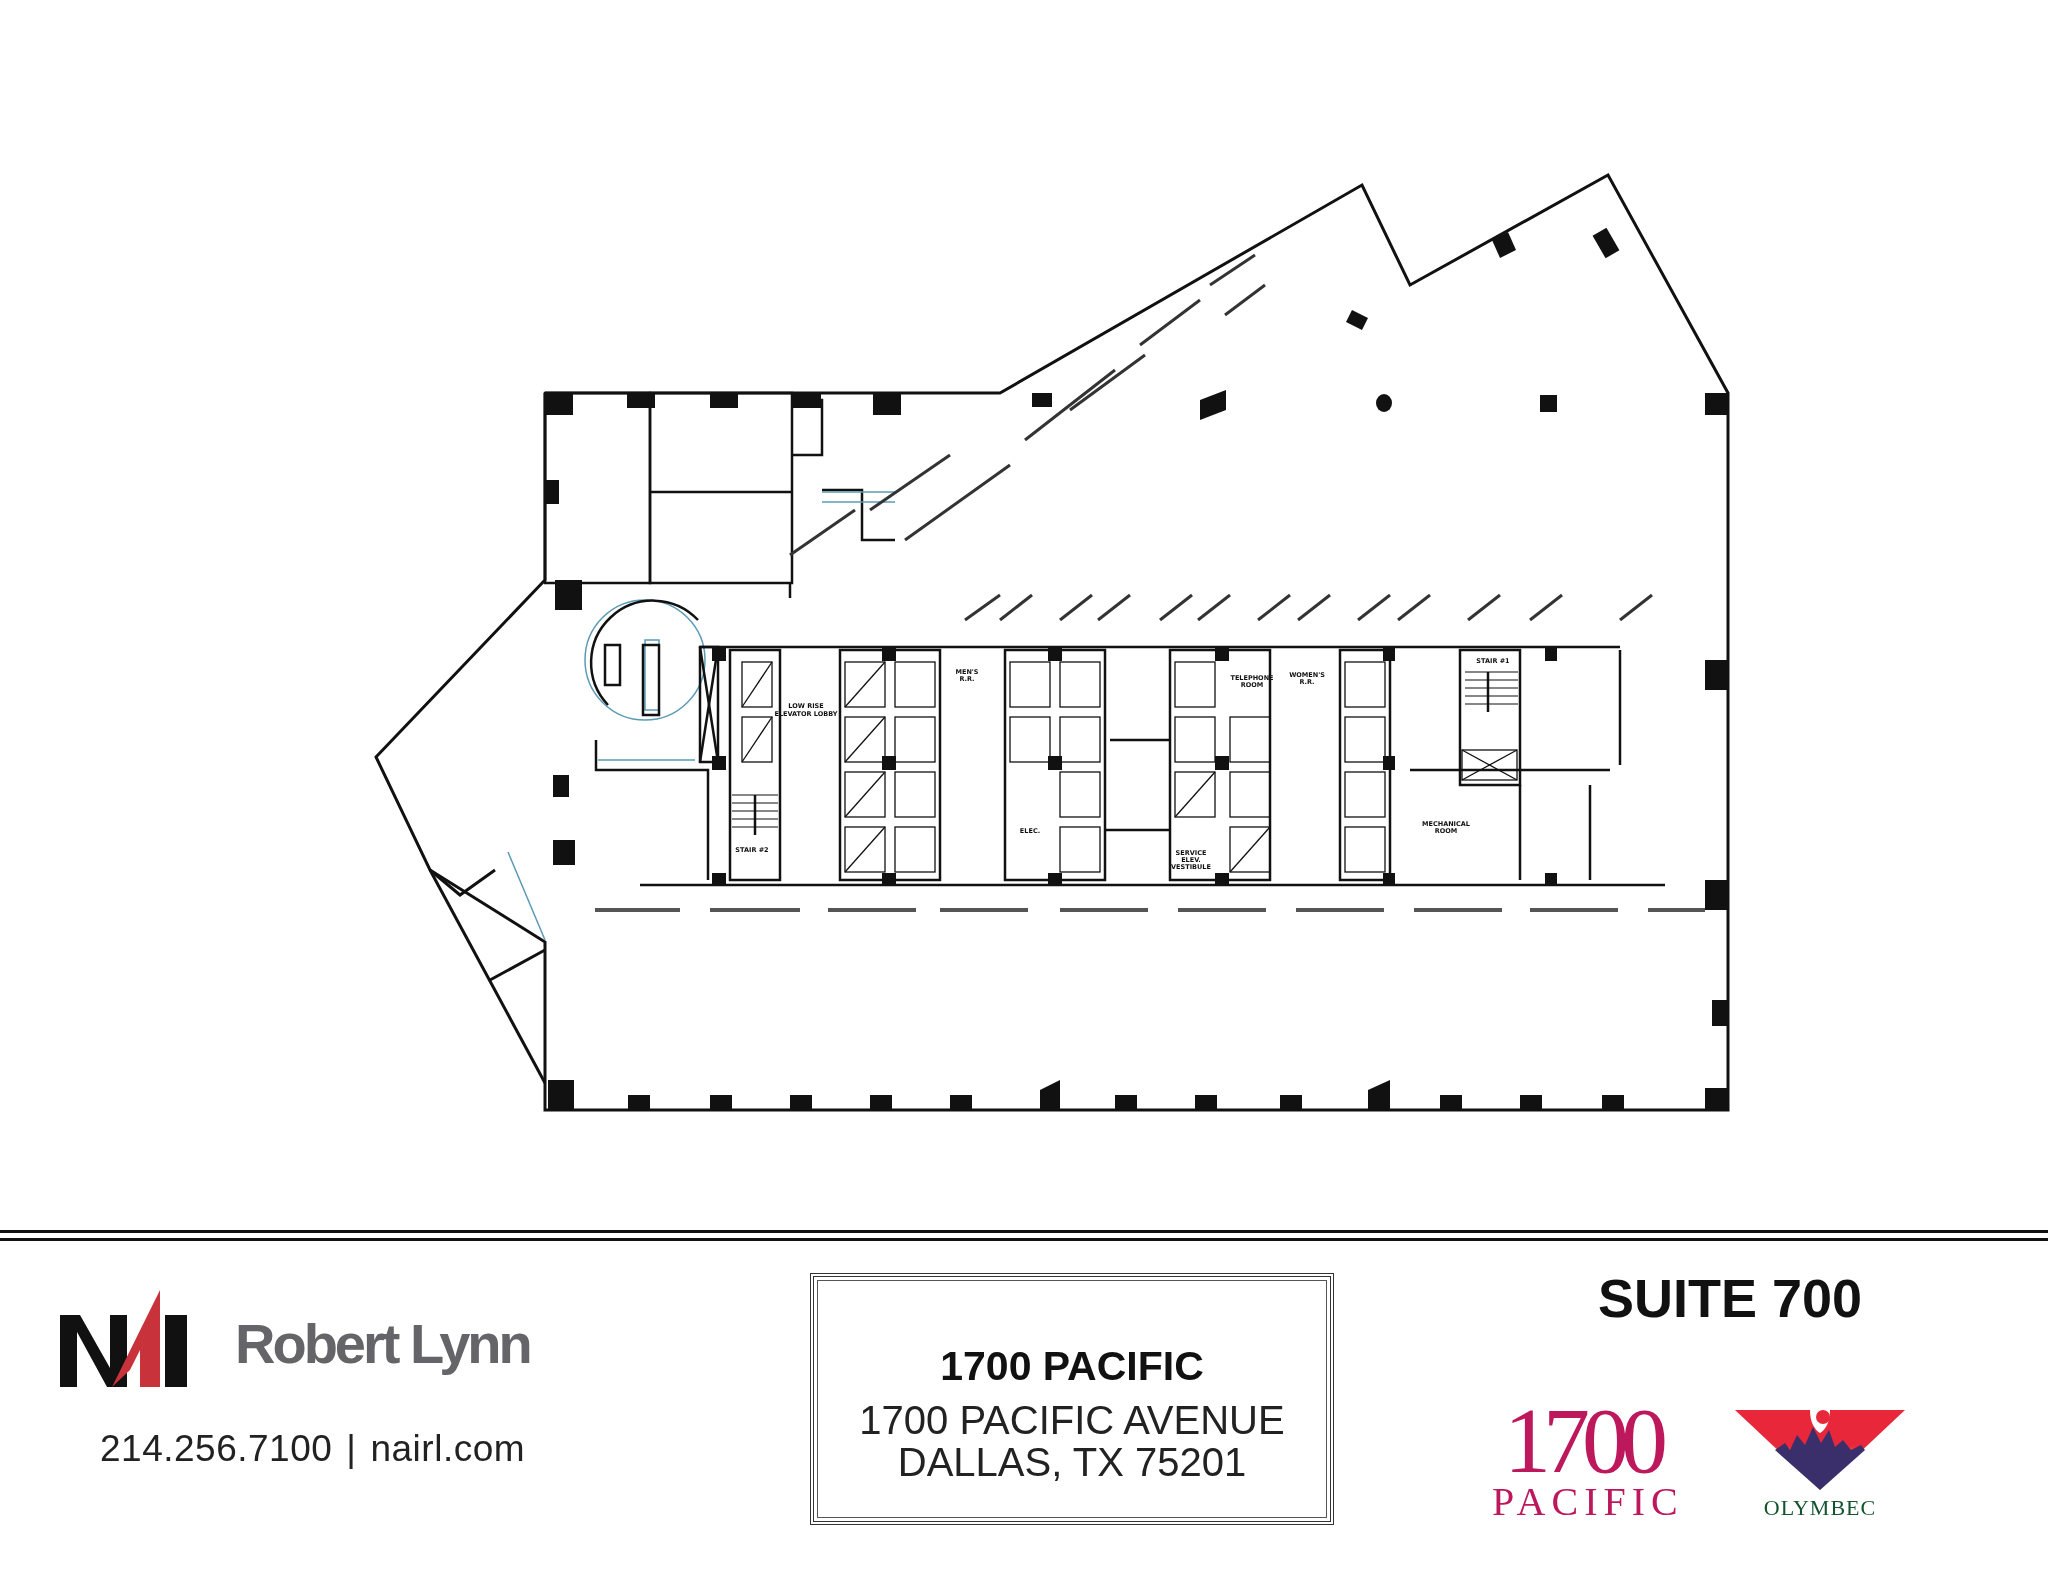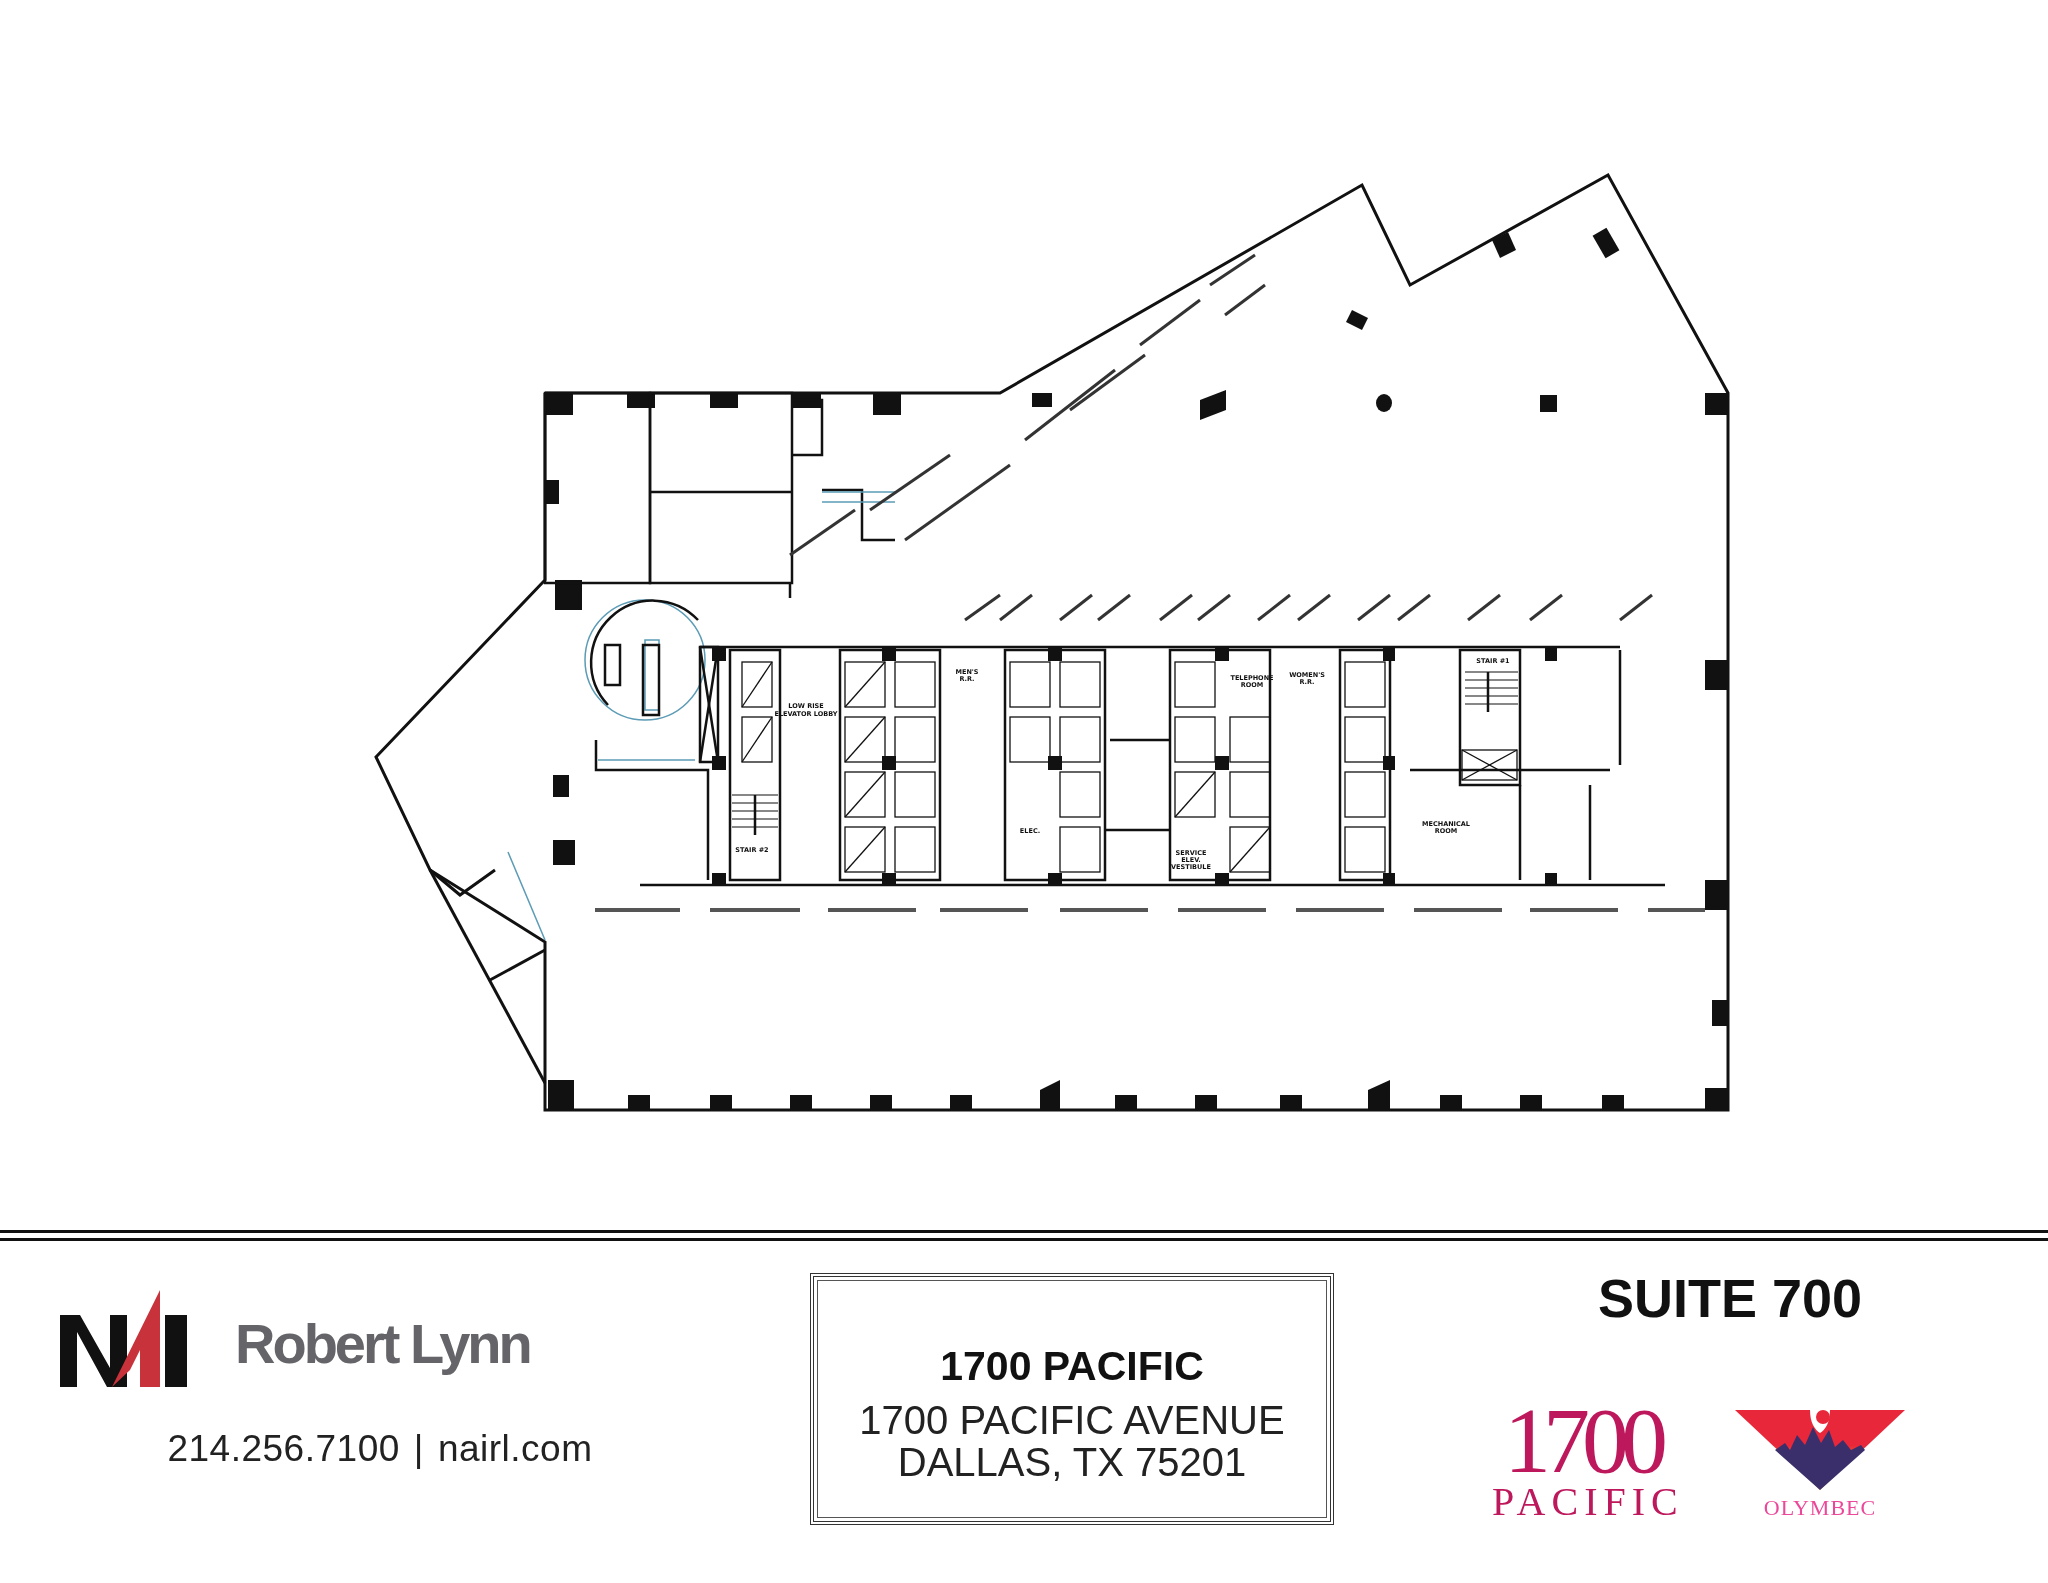--- a/index.html
+++ b/index.html
@@ -1,35 +1,35 @@
 <!DOCTYPE html>
 <html><head>
 <meta charset="utf-8">
 <style>
   html, body { margin: 0; padding: 0; background: #ffffff; }
   body { width: 2048px; height: 1583px; position: relative; overflow: hidden; font-family: "Liberation Sans", sans-serif; }
   #plan { position: absolute; left: 0; top: 0; width: 2048px; height: 1220px; }
   .rule { position: absolute; left: 0; width: 2048px; height: 3px; background: #111; }
   .brand { position: absolute; left: 55px; top: 1290px; width: 660px; height: 120px; }
   .brand-name { position: absolute; left: 180px; top: 4px; font-family: "Liberation Sans", sans-serif; font-weight: bold; font-size: 56px; color: #646469; letter-spacing: -3px; line-height: 100px; }
-  .contact { position: absolute; left: 100px; top: 1428px; width: 560px; text-align: center; font-family: "Liberation Sans", sans-serif; font-size: 37px; color: #222; letter-spacing: 0.5px; }
+  .contact { position: absolute; left: 100px; top: 1428px; width: 560px; font-family: "Liberation Sans", sans-serif; font-size: 37px; color: #222; letter-spacing: 0.5px; }
   .contact .sep { display: inline-block; margin: 0 14px; }
   .addr-box { position: absolute; left: 810px; top: 1273px; width: 524px; height: 252px; border: 4px double #333; box-sizing: border-box; }
   .addr-box::before { content: ""; position: absolute; left: 3px; top: 3px; right: 3px; bottom: 3px; border: 1px solid #555; }
   .addr-inner { position: absolute; left: 0; right: 0; top: 56px; text-align: center; }
   .addr-title { font-family: "Liberation Sans", sans-serif; font-weight: bold; font-size: 41px; color: #111; line-height: 66px; }
   .addr-line { font-family: "Liberation Sans", sans-serif; font-size: 40px; color: #222; line-height: 42px; }
   .suite { position: absolute; left: 1500px; top: 1268px; width: 460px; text-align: center; }
   .suite-title { font-family: "Liberation Sans", sans-serif; font-weight: bold; font-size: 54px; color: #111; line-height: 60px; }
   .suite-rsf { font-family: "Liberation Sans", sans-serif; font-size: 40px; color: #111; line-height: 44px; }
   .logo-1700 { position: absolute; left: 1492px; top: 1398px; width: 180px; height: 120px; color: #be185d; text-align: center; }
   .logo-1700 .num { font-family: "Liberation Serif", serif; font-size: 94px; line-height: 84px; letter-spacing: -8px; }
   .logo-1700 .word { font-family: "Liberation Serif", serif; font-size: 40px; line-height: 40px; letter-spacing: 6px; }
   .logo-olymbec { position: absolute; left: 1735px; top: 1405px; width: 170px; height: 120px; text-align: center; }
-  .logo-olymbec .word { font-family: "Liberation Serif", serif; font-size: 22px; color: #ec4899; letter-spacing: 1px; position: absolute; left: 0; right: 0; top: 90px; }
+  .logo-olymbec .word { font-family: "Liberation Serif", serif; font-size: 22px; color: #14532d; letter-spacing: 1px; position: absolute; left: 0; right: 0; top: 90px; }
   .lbl { font-family: "DejaVu Sans", sans-serif; font-size: 6.5px; font-weight: bold; fill: #111; }
 </style>
 </head>
 <body>
 
 <svg id="plan" viewBox="0 0 2048 1220" xmlns="http://www.w3.org/2000/svg">
   <g fill="none" stroke="#111" stroke-width="3">
 
     <polyline points="545,393 1000,393 1362,185 1410,285 1608,175 1728,393 1728,1110 1378,1110"></polyline>
     <polyline points="545,393 545,580 376,757 430,870 545,942 545,1110 1378,1110"></polyline>

